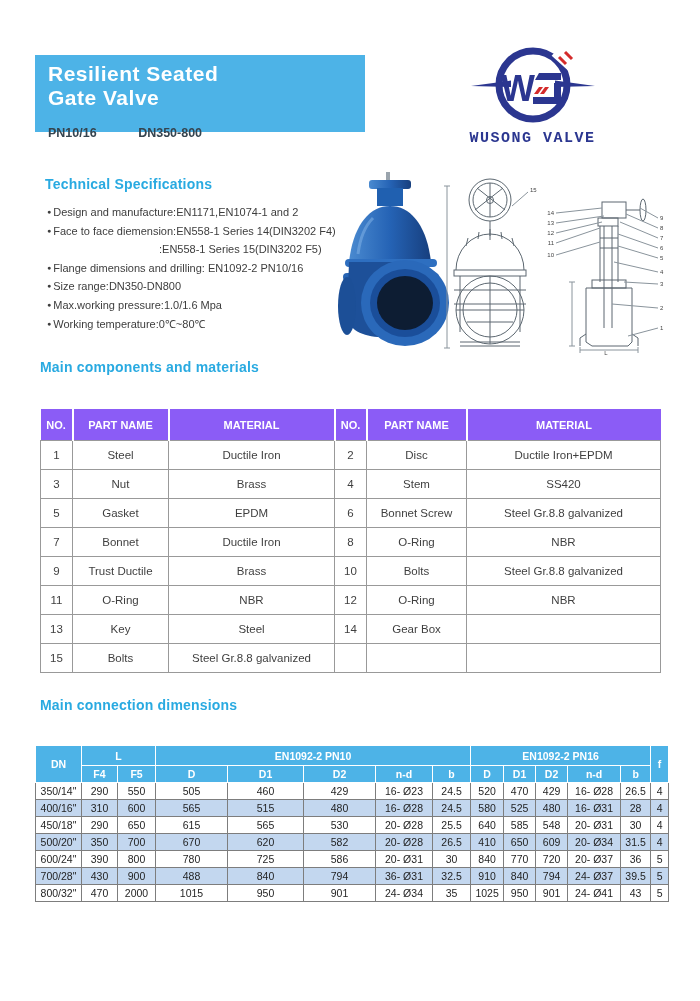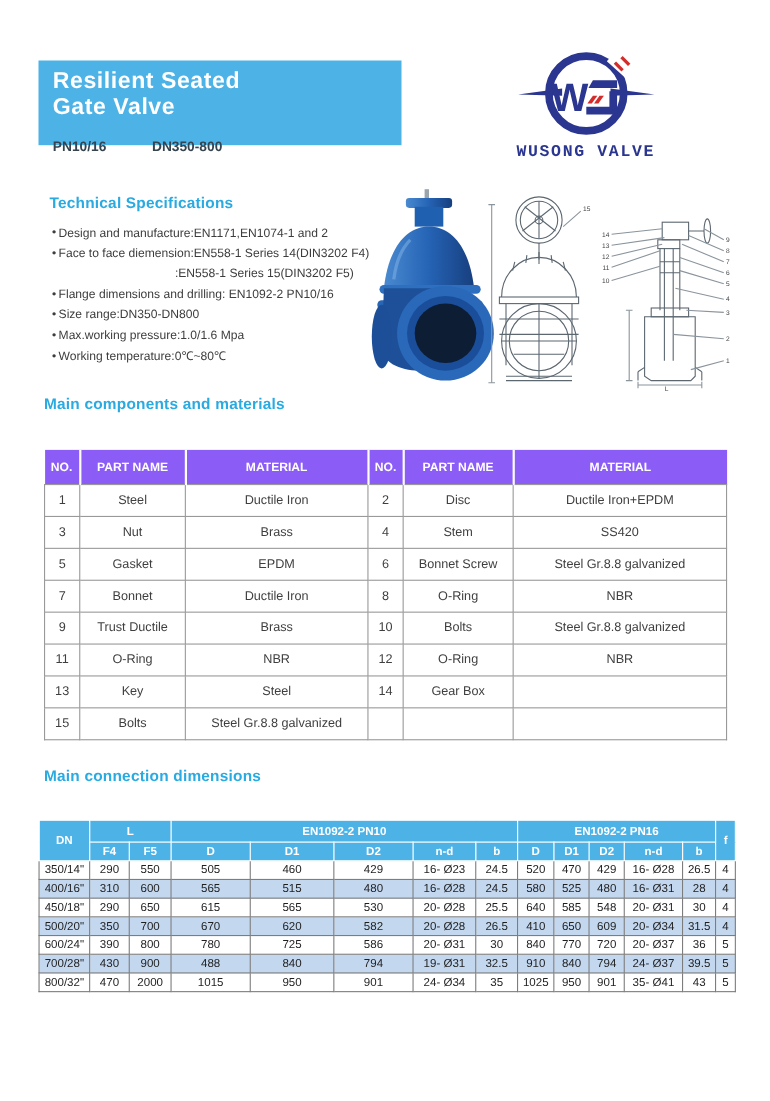--- a/index.html
+++ b/index.html
@@ -430,41 +430,41 @@
           <td>36</td>
           <td>5</td>
         </tr>
         <tr class="band">
           <td>700/28"</td>
           <td>430</td>
           <td>900</td>
           <td>488</td>
           <td>840</td>
           <td>794</td>
-          <td>19- Ø31</td>
+          <td>36- Ø31</td>
           <td>32.5</td>
           <td>910</td>
           <td>840</td>
           <td>794</td>
           <td>24- Ø37</td>
           <td>39.5</td>
           <td>5</td>
         </tr>
         <tr>
           <td>800/32"</td>
           <td>470</td>
           <td>2000</td>
           <td>1015</td>
           <td>950</td>
           <td>901</td>
           <td>24- Ø34</td>
           <td>35</td>
           <td>1025</td>
           <td>950</td>
           <td>901</td>
-          <td>35- Ø41</td>
+          <td>24- Ø41</td>
           <td>43</td>
           <td>5</td>
         </tr>
       </tbody>
   </table>
 
 </div>
 
 </body></html>

